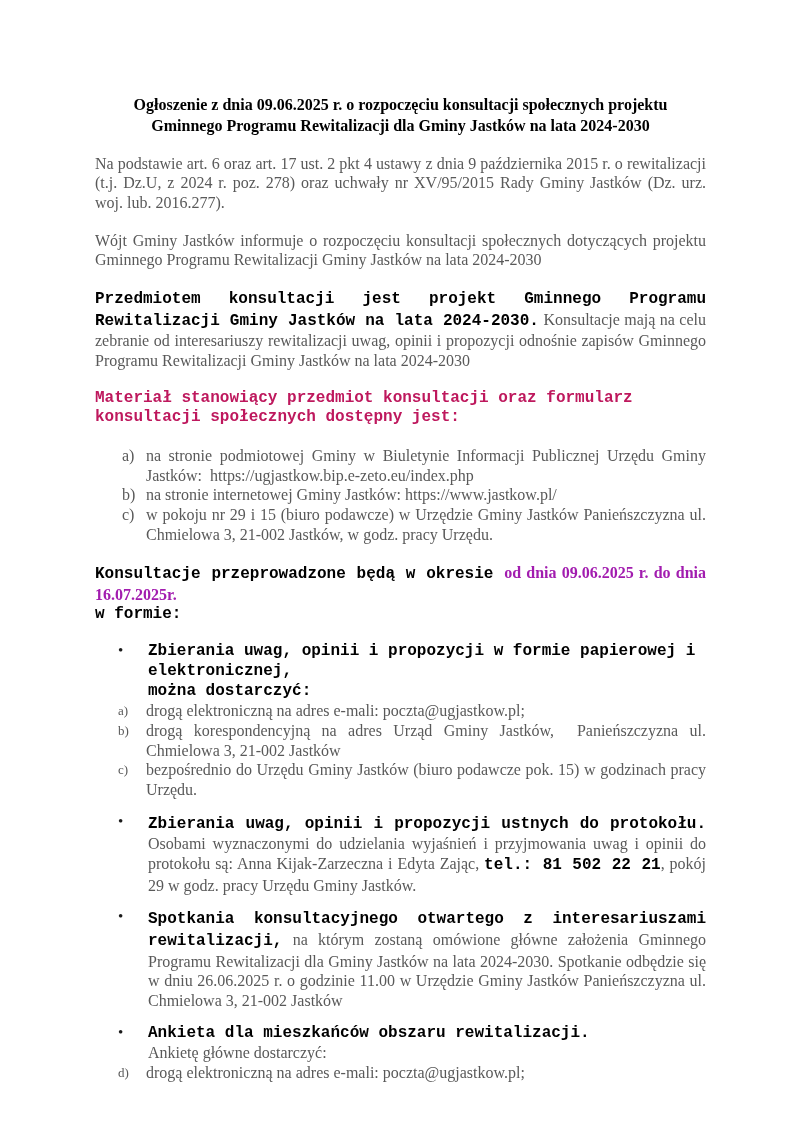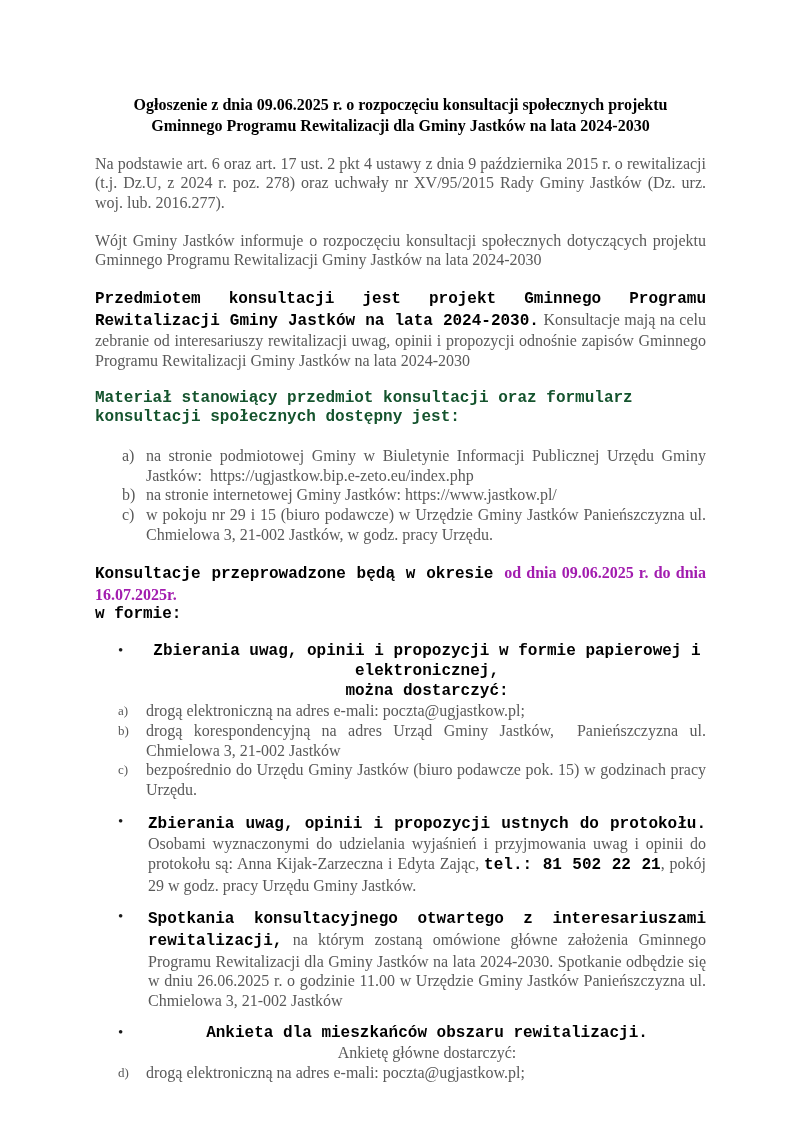--- a/index.html
+++ b/index.html
@@ -38,42 +38,42 @@
   .list { margin: 0 0 19px 0; }
   .list-item { position: relative; padding-left: 51px; text-align: justify; }
   .list-item .marker { position: absolute; left: 27px; top: 0; }
 
   .sublist { margin: 0 0 13px 0; }
   .sublist .list-item .marker { left: 23px; font-size: 13px; top: 2px; }
 
   .bullet-item { position: relative; padding-left: 53px; margin: 0 0 13px 0; text-align: justify; }
   .bullet-item.tight { margin-bottom: 0; }
   .bullet-item .bullet { position: absolute; left: 23px; top: -1px; color: #1a1a1a; font-size: 15px; }
-  .bullet-item .left { text-align: center; }
+  .bullet-item .left { text-align: left; }
 </style>
 </head>
 <body>
 
 <div class="page">
   <div class="content">
 
     <h1 class="title" style="font-size:16px;">
       <span class="block">Ogłoszenie z dnia 09.06.2025 r. o rozpoczęciu konsultacji społecznych projektu</span>
       <span class="block">Gminnego Programu Rewitalizacji dla Gminy Jastków na lata 2024-2030</span>
     </h1>
 
     <p class="para">Na podstawie art. 6 oraz art. 17 ust. 2 pkt 4 ustawy z dnia 9 października 2015 r. o rewitalizacji (t.j. Dz.U, z 2024 r. poz. 278) oraz uchwały nr XV/95/2015 Rady Gminy Jastków (Dz. urz. woj. lub. 2016.277).</p>
 
     <p class="para">Wójt Gminy Jastków informuje o rozpoczęciu konsultacji społecznych dotyczących projektu Gminnego Programu Rewitalizacji Gminy Jastków na lata 2024-2030</p>
 
     <p class="para">
       <span class="bold-black">Przedmiotem konsultacji jest projekt Gminnego Programu Rewitalizacji Gminy Jastków na lata 2024-2030.</span><span> Konsultacje mają na celu zebranie od interesariuszy rewitalizacji uwag, opinii i propozycji odnośnie zapisów Gminnego Programu Rewitalizacji Gminy Jastków na lata 2024-2030</span>
     </p>
 
-    <p class="para heading bold-black" style="color:#14532d;">Materiał stanowiący przedmiot konsultacji oraz formularz konsultacji społecznych dostępny jest:</p>
+    <p class="para heading bold-black" style="color:#be185d;">Materiał stanowiący przedmiot konsultacji oraz formularz konsultacji społecznych dostępny jest:</p>
 
     <div class="list">
       <div class="list-item">
         <span class="marker">a)</span>
         <span class="pre">na stronie podmiotowej Gminy w Biuletynie Informacji Publicznej Urzędu Gminy Jastków:  https://ugjastkow.bip.e-zeto.eu/index.php</span>
       </div>
       <div class="list-item">
         <span class="marker">b)</span>
         <span class="pre">na stronie internetowej Gminy Jastków: https://www.jastkow.pl/</span>
       </div>

